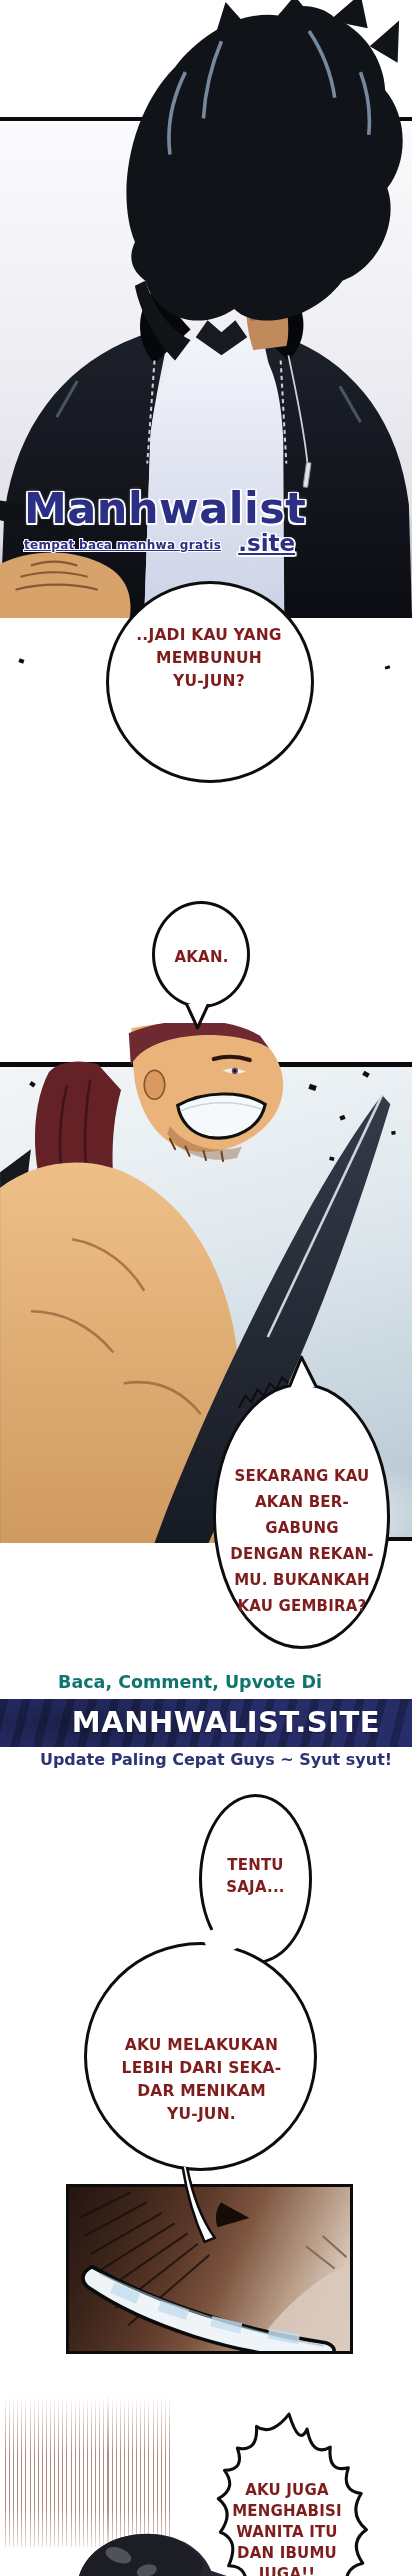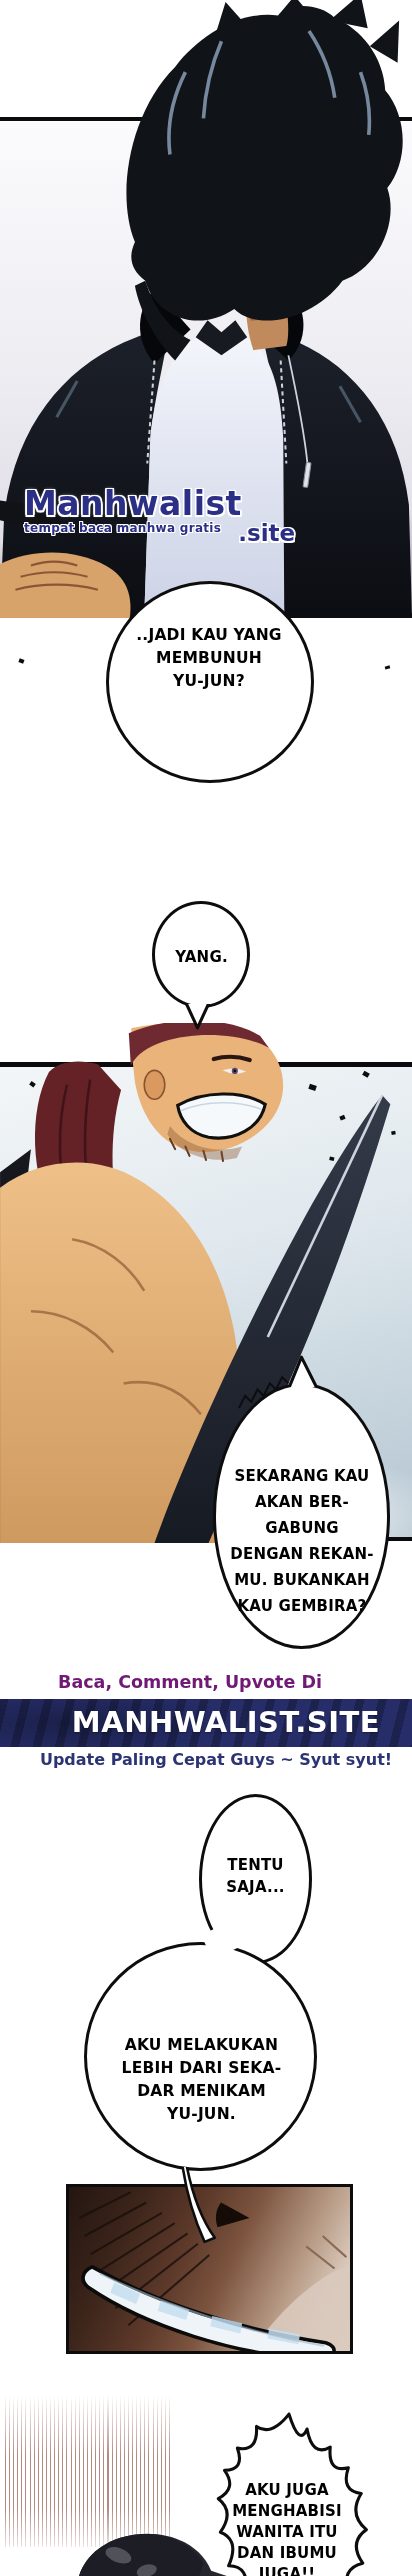--- a/index.html
+++ b/index.html
@@ -30,50 +30,50 @@
       repeating-linear-gradient(90deg,rgba(40,20,8,.30) 0 1px,rgba(0,0,0,0) 1px 4.6px),
       linear-gradient(90deg,rgba(0,0,0,0) 0 62%,rgba(46,24,10,.45) 80%,rgba(30,14,6,.6) 100%),
       linear-gradient(180deg,#a07a57 0%,#8a6243 35%,#6d4a30 70%,#573username 100%,#57361f 100%);}
   #streaks-top{top:2395px;left:5.2px;width:165px;height:152px;z-index:2;
     background:repeating-linear-gradient(90deg,rgba(120,40,22,.55) 0 1px,rgba(0,0,0,0) 1px 4.1px);
     -webkit-mask-image:linear-gradient(180deg,rgba(0,0,0,0) 0,#000 40%,#000 75%,rgba(0,0,0,.25) 100%);
             mask-image:linear-gradient(180deg,rgba(0,0,0,0) 0,#000 40%,#000 75%,rgba(0,0,0,.25) 100%);}
 
   
   .bubble{position:absolute;background:#fff;border:3.6px solid #0d0d0d;border-radius:50%;z-index:5;}
-  .btext{position:absolute;z-index:6;color:#000000;font-weight:bold;text-align:center;
+  .btext{position:absolute;z-index:6;color:#7f1d1d;font-weight:bold;text-align:center;
          white-space:pre-line;line-height:23px;font-size:15.5px;letter-spacing:0.2px;}
   .tail{position:absolute;z-index:5;overflow:hidden;}
   #b1{left:106px;top:581px;width:208px;height:202px;}
   #b1t{left:111px;top:624px;width:196px;}
   #b2{left:152px;top:901px;width:98px;height:107px;border-width:3.1px;}
   #b2t{left:155px;top:946px;width:93px;font-size:15px;}
   #b3{left:213px;top:1383px;width:177px;height:266px;}
   #b3t{left:222px;top:1463px;width:160px;font-size:15px;line-height:26px;}
   #b4{left:199px;top:1794px;width:113px;height:170px;border-width:3.1px;}
   #b4t{left:204px;top:1855px;width:103px;font-size:15px;line-height:21.6px;}
   #b5{left:84px;top:1942px;width:233px;height:229px;}
   #b5t{left:88px;top:2022px;width:227px;margin-top:12px;}
   #b5join{left:205px;top:1926px;width:37px;height:27px;background:#fff;transform:rotate(-24deg);z-index:5;}
   #b6t{left:216px;top:2480px;width:142px;font-size:15px;line-height:21px;}
   .bubblesvg{position:absolute;z-index:5;}
 
   
   .wm{position:absolute;z-index:4;color:#2b2f85;font-weight:bold;line-height:1;}
-  .wm .wm-main{display:block;font-size:33px;letter-spacing:0.5px;
+  .wm .wm-main{display:block;font-size:43px;letter-spacing:0.5px;
     text-shadow:1.5px 0 0 #fff,-1.5px 0 0 #fff,0 1.5px 0 #fff,0 -1.5px 0 #fff,1.5px 1.5px 0 #fff,-1.5px -1.5px 0 #fff,1.5px -1.5px 0 #fff,-1.5px 1.5px 0 #fff,0 0 3.6px #fff;}
-  .wm .wm-row{display:flex;align-items:flex-start;margin-top:2.1px;}
+  .wm .wm-row{display:flex;align-items:flex-end;margin-top:2.1px;text-decoration:underline;}
   .wm .wm-sub{font-size:12px;letter-spacing:0.3px;
     text-shadow:1px 0 0 #fff,-1px 0 0 #fff,0 1px 0 #fff,0 -1px 0 #fff,1px 1px 0 #fff,-1px -1px 0 #fff,1px -1px 0 #fff,-1px 1px 0 #fff;}
   .wm .wm-site{font-size:23px;margin-left:17px;margin-bottom:-4.1px;
     text-shadow:1.5px 0 0 #fff,-1.5px 0 0 #fff,0 1.5px 0 #fff,0 -1.5px 0 #fff,1.5px 1.5px 0 #fff,-1.5px -1.5px 0 #fff,1.5px -1.5px 0 #fff,-1.5px 1.5px 0 #fff;}
   #wm-top{left:24px;top:487px;}
 
   
-  #promo-line1{top:1672px;left:0;width:380px;text-align:center;font-size:17.5px;font-weight:bold;color:#701a75;z-index:4;}
+  #promo-line1{top:1672px;left:0;width:380px;text-align:center;font-size:17.5px;font-weight:bold;color:#0f766e;z-index:4;}
   #promo-band{top:1699px;left:0;width:412px;height:48px;z-index:4;
     background:
       repeating-linear-gradient(104deg,rgba(0,0,0,.25) 0 8.2px,rgba(0,0,0,0) 8.2px 21.6px),
       radial-gradient(216px 46px at 18% 50%, rgba(0,0,0,.3), transparent 75%),
       #262d68; padding-left: 40px;}
   #promo-site{width:100%;text-align:center;color:#fff;font-weight:bold;font-size:29px;line-height:47px;letter-spacing:0.5px;
     text-shadow:0 1px 1.5px rgba(0,0,0,.35);}
   #promo-line2{top:1750px;left:0;width:400px;text-align:center;font-size:16px;font-weight:bold;color:#2c3474;z-index:4;padding-left:32px;}
 
   
@@ -165,21 +165,21 @@
 
   <div class="bubble" id="b1"></div>
   <div class="btext" id="b1t">..JADI KAU YANG
 MEMBUNUH
 YU-JUN?</div>
 
   <div class="bubble" id="b2"></div>
   <svg class="tail" style="left:181px;top:1004px;" width="33" height="26" viewBox="0 0 64 50">
     <path d="M8,-6 L32,46 L56,-6 Z" fill="#fff" stroke="#0d0d0d" stroke-width="6" stroke-linejoin="round"></path>
   </svg>
-  <div class="btext" id="b2t">YANG.</div>
+  <div class="btext" id="b2t">AKAN.</div>
 
   <div class="hline" style="top:1062px;height:4.6px;"></div>
   <div class="abs" id="panel2-bg"></div>
   <div class="hline" style="top:1537px;height:4.1px;"></div>
 
   <svg class="artsvg" style="top:1023px;height:520px;" width="412" height="520" viewBox="0 0 800 1010">
     <defs>
       <linearGradient id="bl" x1="0" y1="0" x2="0" y2="1">
           <stop offset="0" stop-color="#343b49"></stop>
           <stop offset="1" stop-color="#161a23"></stop>

